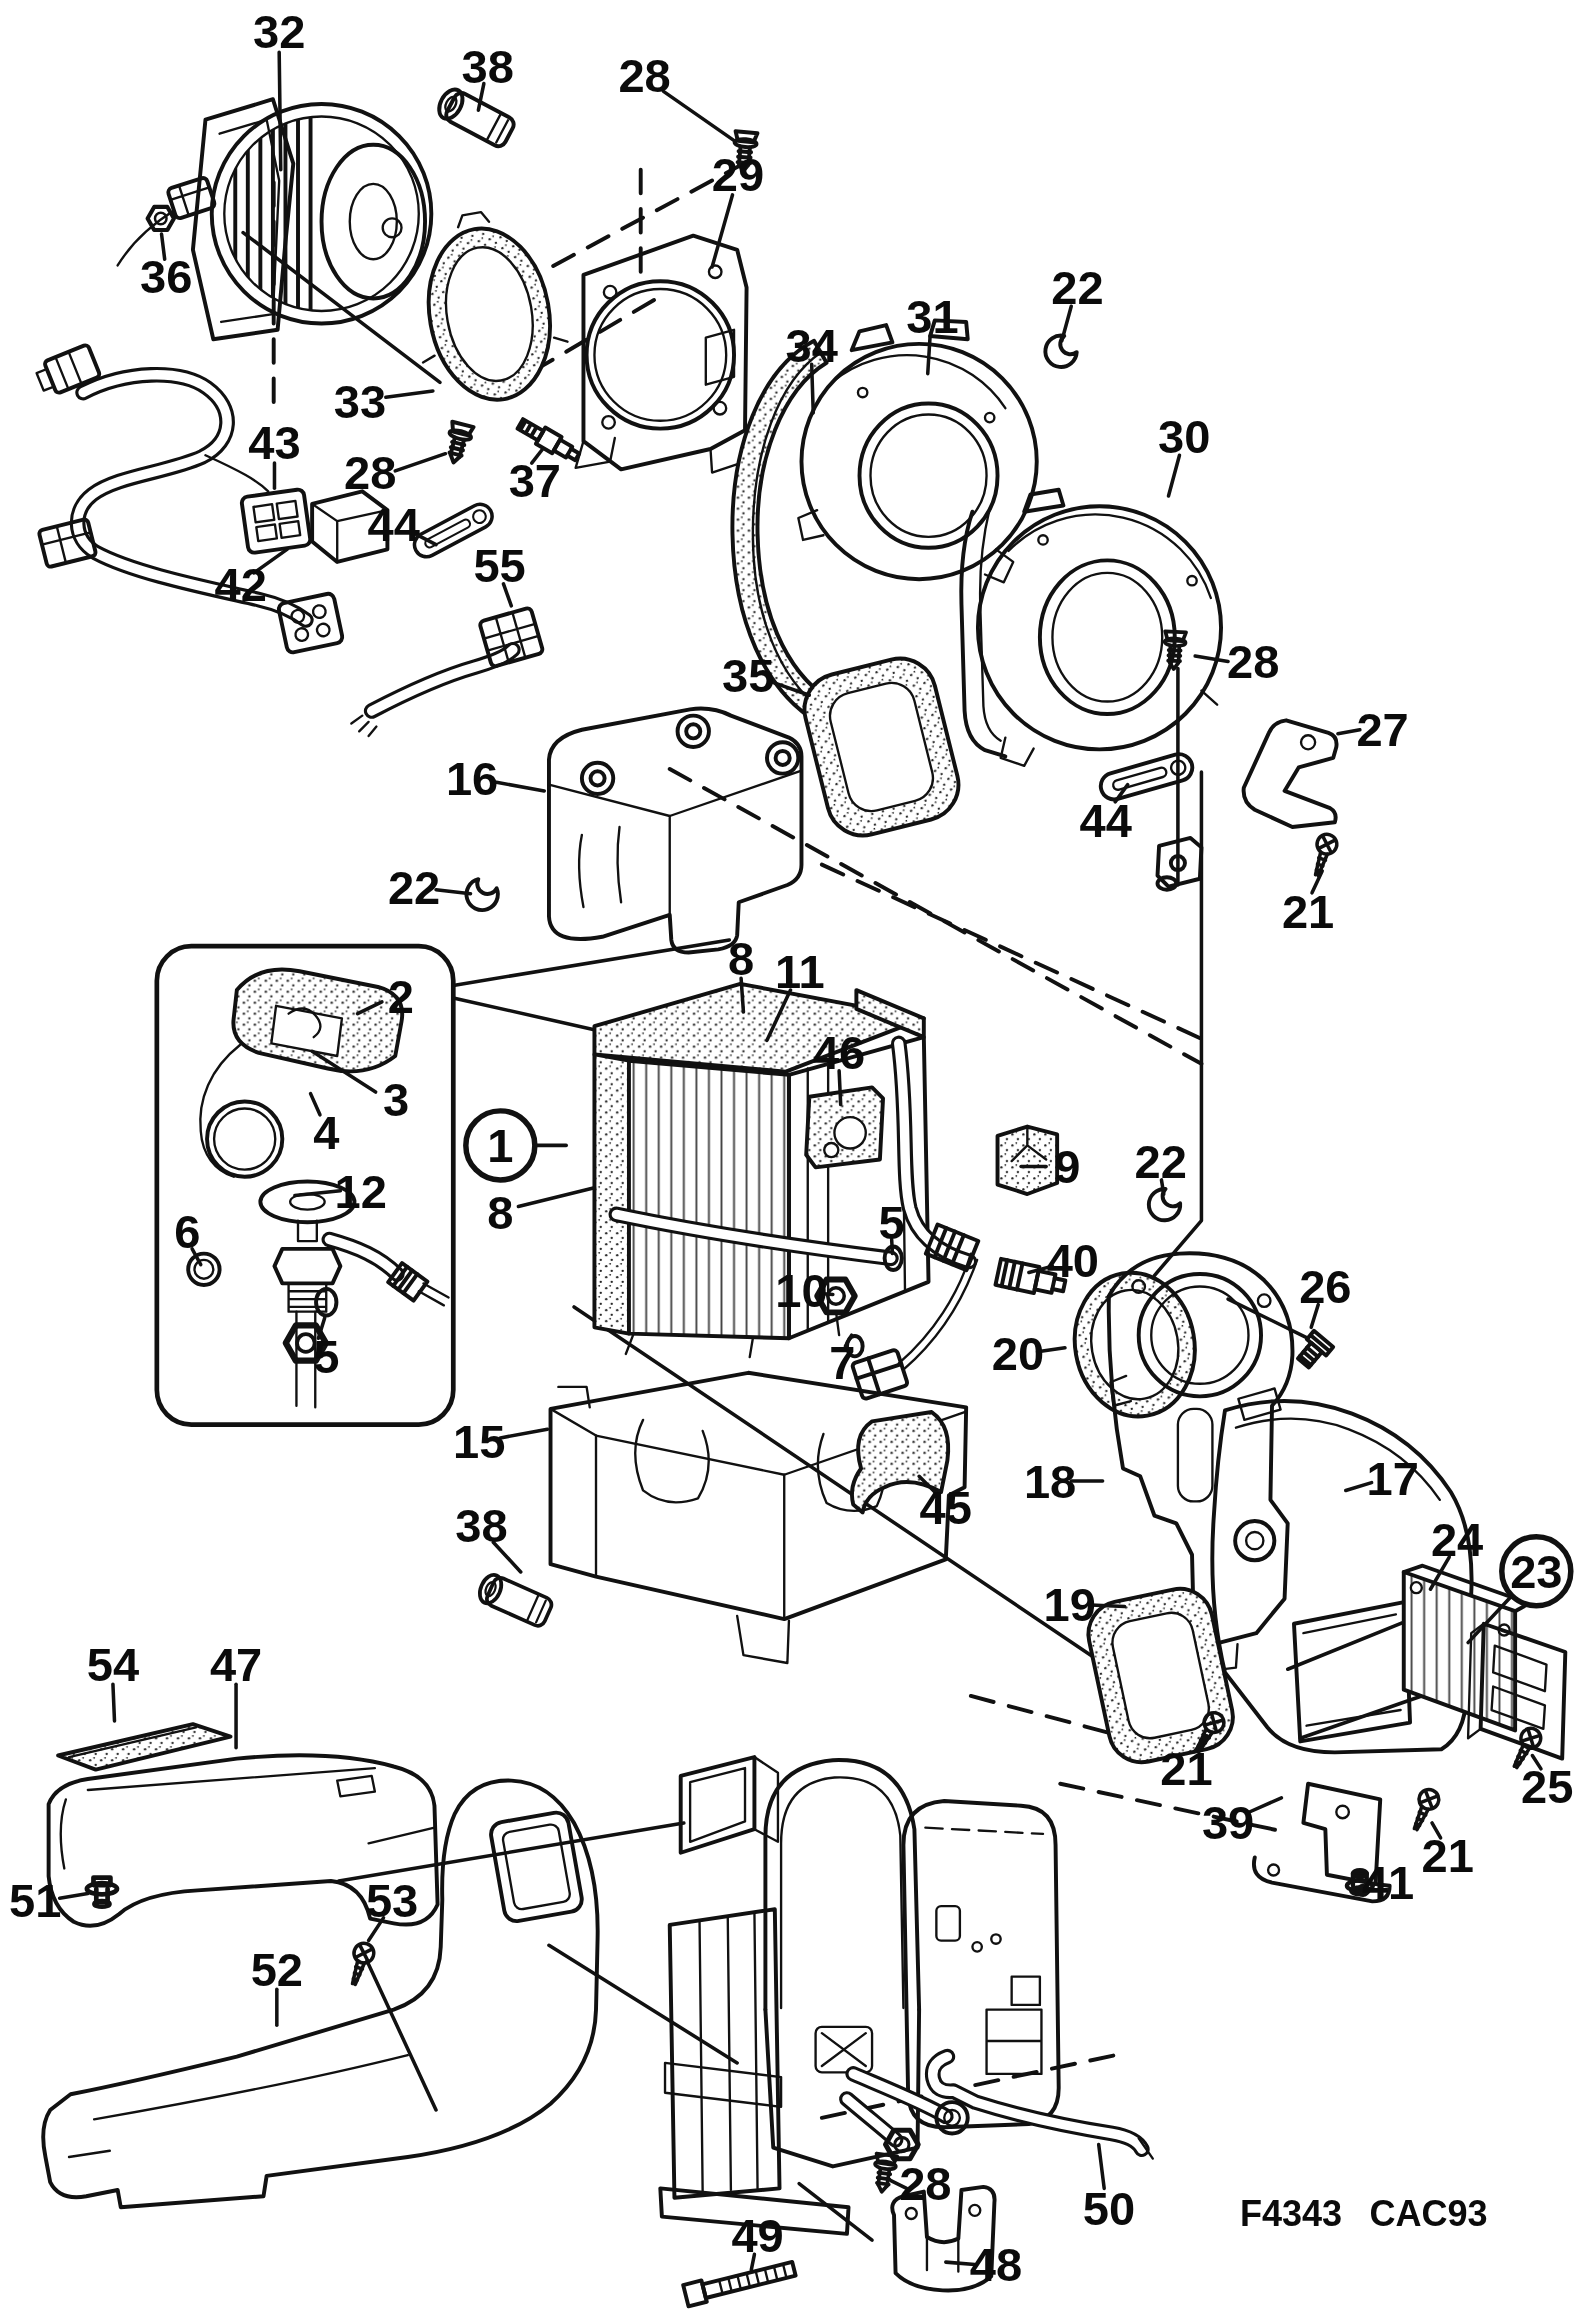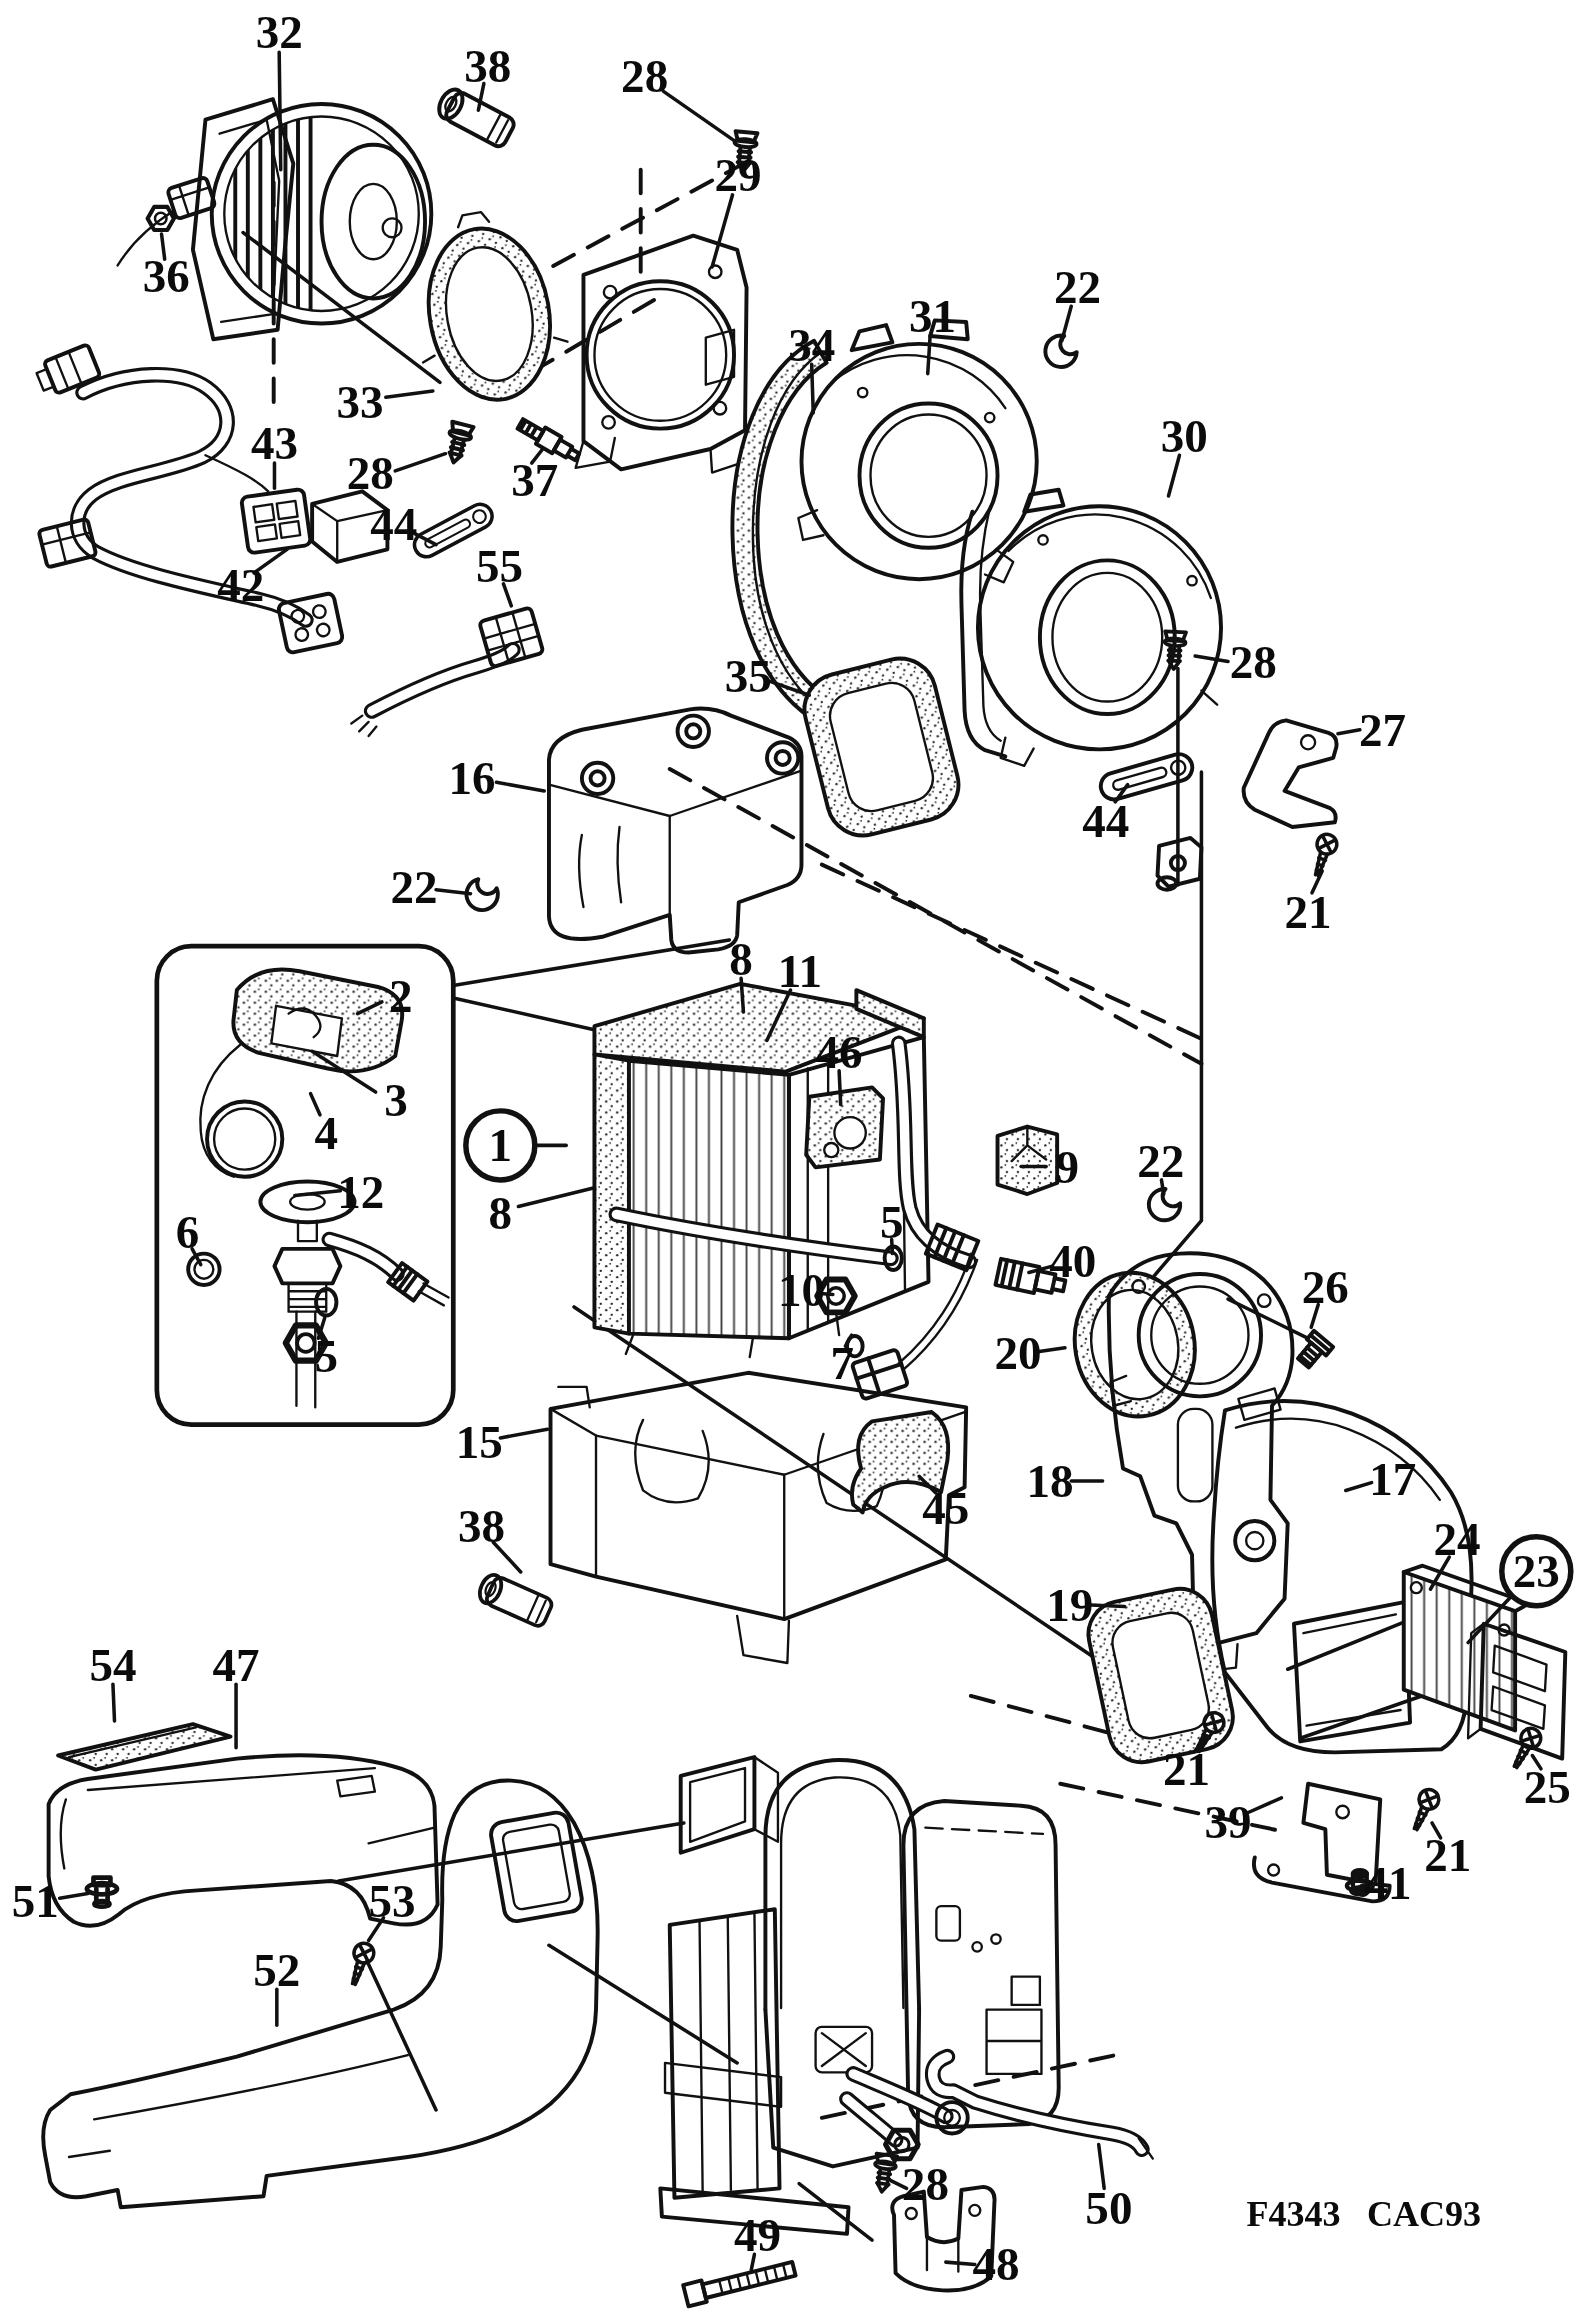--- a/index.html
+++ b/index.html
@@ -1,17 +1,17 @@
 <!DOCTYPE html>
 <html style="font-size:12.6px"><head>
 <meta charset="utf-8">
 <style>
   html,body{margin:0;padding:0;background:#e8e8e8;}
   .stage{position:relative;width:1581px;height:2319px;background:#ffffff;overflow:hidden;
-         font-family:Liberation Serif, serif;}
+         font-family:Liberation Sans, sans-serif;}
   svg{position:absolute;left:0;top:0;}
   
   path,rect,circle,ellipse,polyline,polygon,line{fill:none;stroke:#111;stroke-width:5;
          stroke-linecap:round;stroke-linejoin:round;}
   .thin{stroke-width:3;}
   .stip{fill:url(#stip);}
   .fins{fill:url(#fins);}
   .wfill{fill:#fff;}
   .tube-o{stroke-width:20;}
   .tube-i{stroke:#fff;stroke-width:12;}

